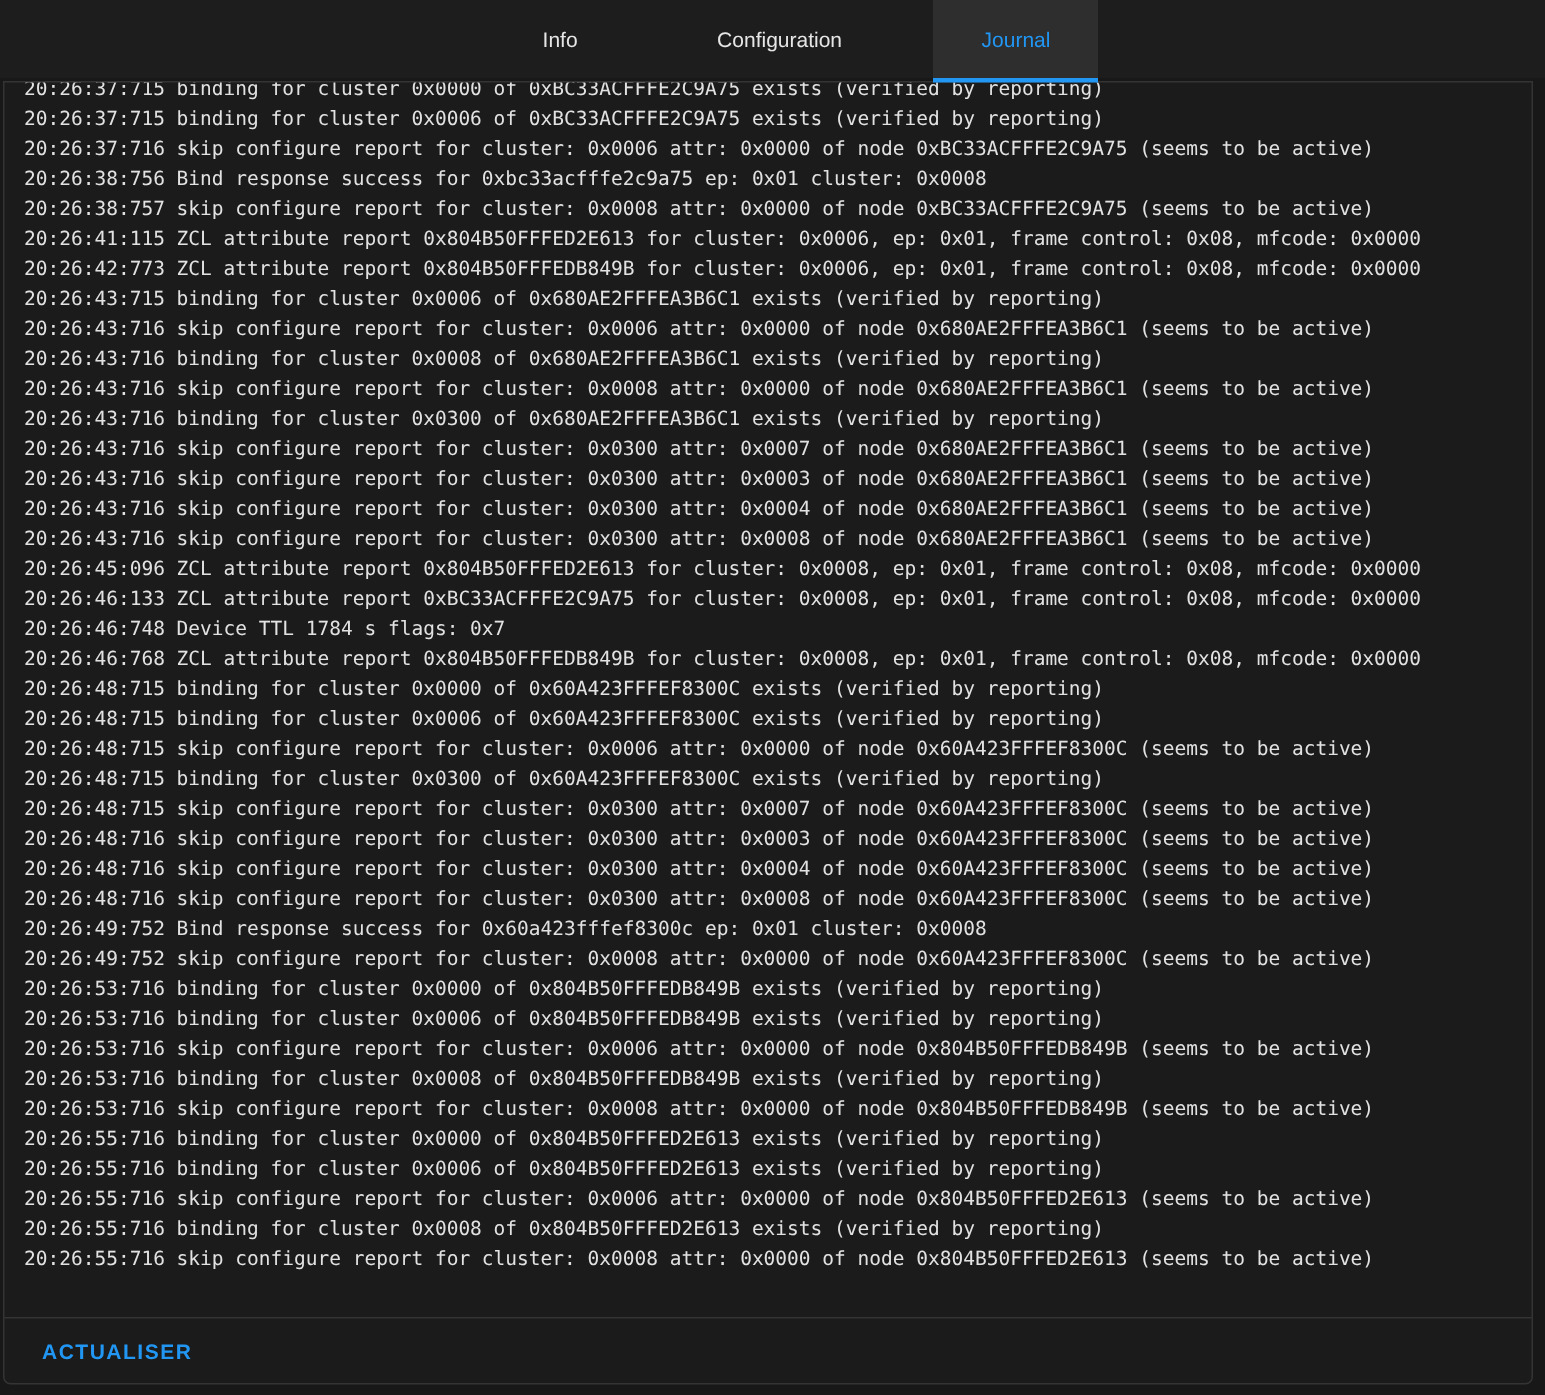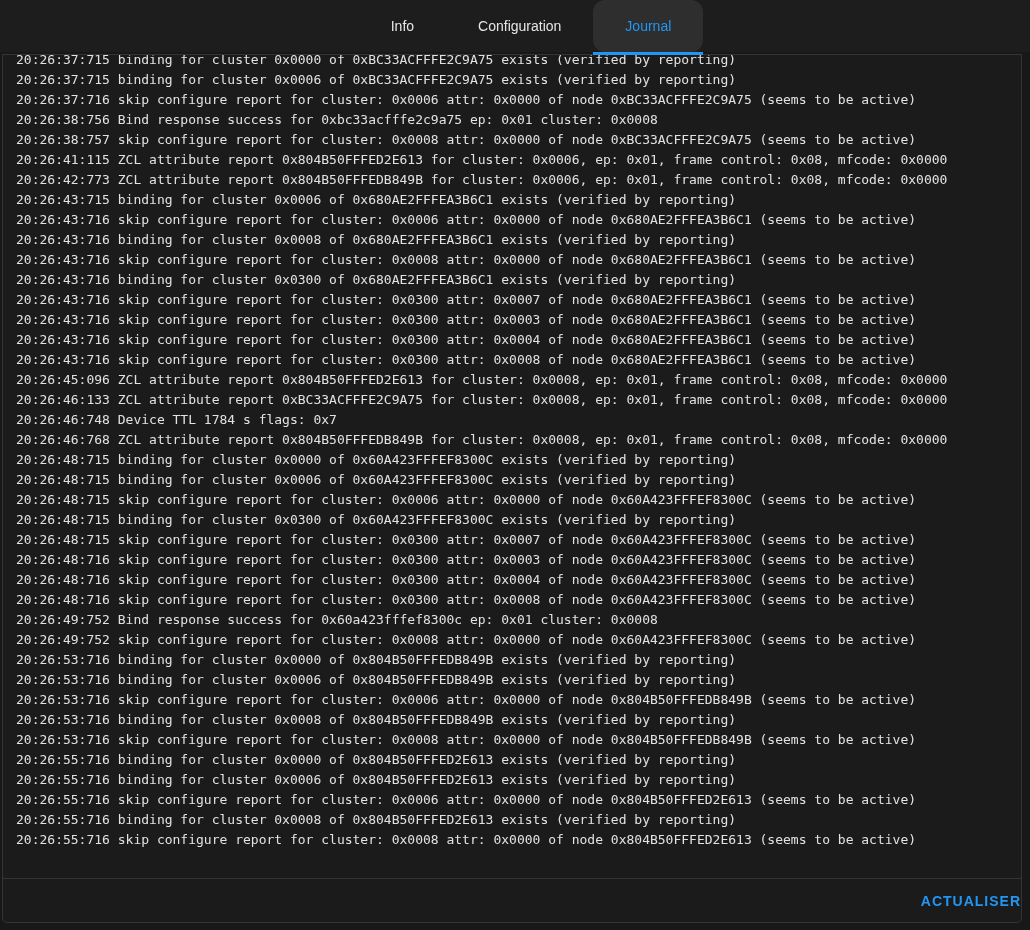--- a/index.html
+++ b/index.html
@@ -1,15 +1,15 @@
 <!DOCTYPE html>
 <html><head>
 <meta charset="utf-8">
 <style>
-  * { margin:0; padding:0; box-sizing:border-box; }
+  * { margin:0; padding:0; box-sizing:border-box;gap:29px; }
   html,body { width:1030px; height:930px; overflow:hidden; }
   body {
     background:#181818;
     font-family:"Liberation Sans", sans-serif;
     position:relative;
   }
 
   
   .tabbar {
     position:absolute; top:0; left:0; width:1030px; height:52px;
@@ -24,21 +24,20 @@
     padding:0 32px;
     font-size:14px;
     color:#e6e6e6;
     cursor:pointer;
     position:relative;
     white-space:nowrap;
   }
   .tab.active {
     color:#2196f3;
     background:#2e2e2e;
-    border-radius:12px;
   }
   .tab.active::after {
     content:"";
     position:absolute; left:0; right:0; bottom:-3px; height:3px;
     background:#2196f3;
   }
 
   
   .card {
     position:absolute; top:54px; left:2px; width:1020px; height:869px;
@@ -59,21 +58,20 @@
     font-size:13px;
     line-height:20px;
     color:#e2e2e2;
     white-space:pre;
   }
   .footer {
     flex:0 0 44px;
     border-top:1px solid #343434;
     display:flex; align-items:center;
     padding-left:25px;
-    justify-content:flex-end;
   }
   .refresh-btn {
     background:none; border:none;
     color:#2196f3;
     font-family:"Liberation Sans", sans-serif;
     font-size:14px;
     font-weight:bold;
     letter-spacing:1px;
     text-transform:uppercase;
     cursor:pointer;

